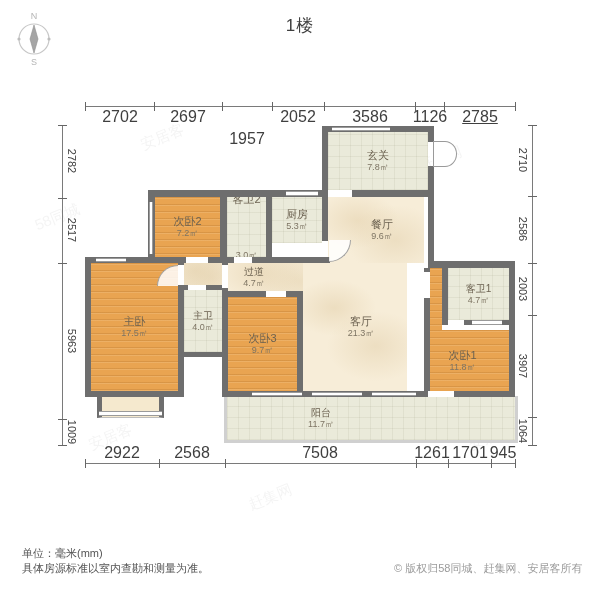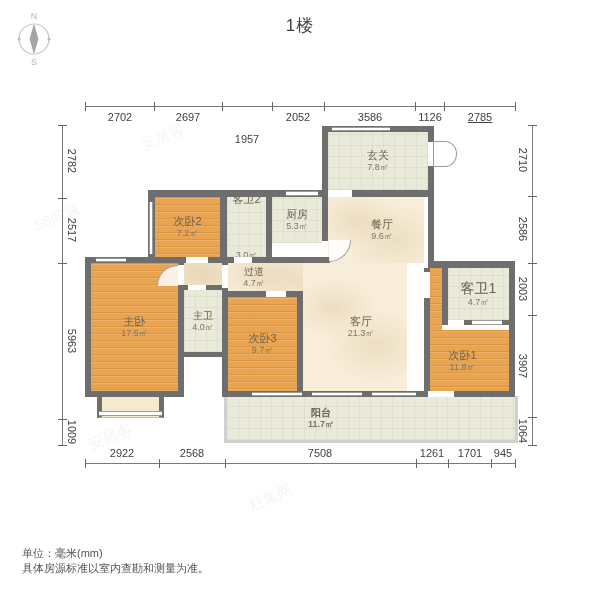--- a/index.html
+++ b/index.html
@@ -20,35 +20,35 @@
         background-image:radial-gradient(60px 40px at 30% 35%, rgba(226,206,168,.5), rgba(0,0,0,0) 70%),
                          radial-gradient(70px 50px at 70% 65%, rgba(224,204,166,.45), rgba(0,0,0,0) 70%);padding-left:12px;}
   .tile{background-color:#EAEADA;
         background-image:repeating-linear-gradient(90deg, rgba(130,130,100,.10) 0 1px, rgba(0,0,0,0) 1px 11px),
                          repeating-linear-gradient(0deg, rgba(130,130,100,.10) 0 1px, rgba(0,0,0,0) 1px 11px);}
   .rname{font-size:11px;color:#6b6150;}
   .rarea{font-size:9px;color:#7d7463;}
   
   .dline{position:absolute;background:#7a7a7a;}
   .tick{position:absolute;background:#666;}
-  .dlab{position:absolute;font-size:11px;color:#3f3f3f;transform:translate(-50%,-50%);white-space:nowrap;}
+  .dlab{position:absolute;font-size:16px;color:#3f3f3f;transform:translate(-50%,-50%);white-space:nowrap;}
   .dlabv{position:absolute;font-size:11px;color:#3f3f3f;transform:translate(-50%,-50%) rotate(90deg);white-space:nowrap;}
   
   .door{position:absolute;background:rgba(255,255,255,.95);box-sizing:border-box;}
   .door-entry{border:1px solid #9a9a9a;border-radius:0 50% 50% 0 / 0 50% 50% 0;}
   .door-dr{border-right:1px solid #a2a2a2;border-bottom:1px solid #a2a2a2;border-radius:0 0 100% 0;background:rgba(255,255,255,.85);}
   .door-tl{border-top:1px solid #a2a2a2;border-left:1px solid #a2a2a2;border-radius:100% 0 0 0;background:rgba(255,255,255,.85);}
   
   .title{position:absolute;top:14px;left:0;width:600px;text-align:center;font-size:17px;color:#3f3f3f;letter-spacing:1px;}
   .footer{position:absolute;left:22px;top:546px;font-size:11px;color:#555;line-height:14.5px;}
   .copyright{position:absolute;left:394px;top:561px;font-size:11px;color:#9b9b9b;}
   .wm{position:absolute;font-size:15px;color:rgba(60,60,60,.055);transform:rotate(-22deg);white-space:nowrap;}
   .bay{position:absolute;background:#f5e9ce;border-left:5px solid #6e6e6e;border-right:5px solid #6e6e6e;
        border-bottom:1px solid #bdbdbd;box-sizing:border-box;}
-  .balcony{position:absolute;border:3px solid #d0d0d0;border-top:none;box-sizing:border-box;font-weight:bold;}
+  .balcony{position:absolute;border:3px solid #d0d0d0;border-top:none;box-sizing:border-box;}
 </style>
 </head>
 <body>
 
 <div id="canvas">
 
   <div class="title">1楼</div>
 
   <svg class="abs" style="left:8px;top:6px;" width="52" height="62" viewBox="0 0 52 62">
     <text x="26" y="13" text-anchor="middle" font-size="9" fill="#b5b5b5">N</text>
@@ -102,21 +102,21 @@
   </div>
   <div class="room wood" style="left:228px;top:297px;width:69px;height:94px;">
     <div class="rname">次卧3</div>
     <div class="rarea">9.7㎡</div>
   </div>
   <div class="room marble" style="left:303px;top:263px;width:104px;height:128px;">
     <div class="rname">客厅</div>
     <div class="rarea">21.3㎡</div>
   </div>
   <div class="room tile" style="left:448px;top:268px;width:61px;height:52px;">
-    <div class="rname" style="font-size:14px;">客卫1</div>
+    <div class="rname" style="font-size:10px;">客卫1</div>
     <div class="rarea">4.7㎡</div>
   </div>
   <div class="room wood" style="left:430px;top:268px;width:12px;height:62px;"></div>
   <div class="room wood" style="left:430px;top:330px;width:79px;height:61px;padding-right:14px;">
     <div class="rname">次卧1</div>
     <div class="rarea">11.8㎡</div>
   </div>
   <div class="room tile balcony" style="left:224px;top:396px;width:294px;height:47px;padding-right:100px;">
     <div class="rname" style="font-size:10px;">阳台</div>
     <div class="rarea">11.7㎡</div>
@@ -230,14 +230,15 @@
   <span class="dlabv" style="left:523px;top:289px;">2003</span>
   <span class="dlabv" style="left:523px;top:366px;">3907</span>
   <span class="dlabv" style="left:523px;top:431px;">1064</span>
 
   <div class="footer">
     <div>
       <span>单位：</span><span>毫米(mm)</span>
     </div>
     <div>具体房源标准以室内查勘和测量为准。</div>
   </div>
+  <div class="copyright">© 版权归58同城、赶集网、安居客所有</div>
 
 </div>
 
 </body></html>

